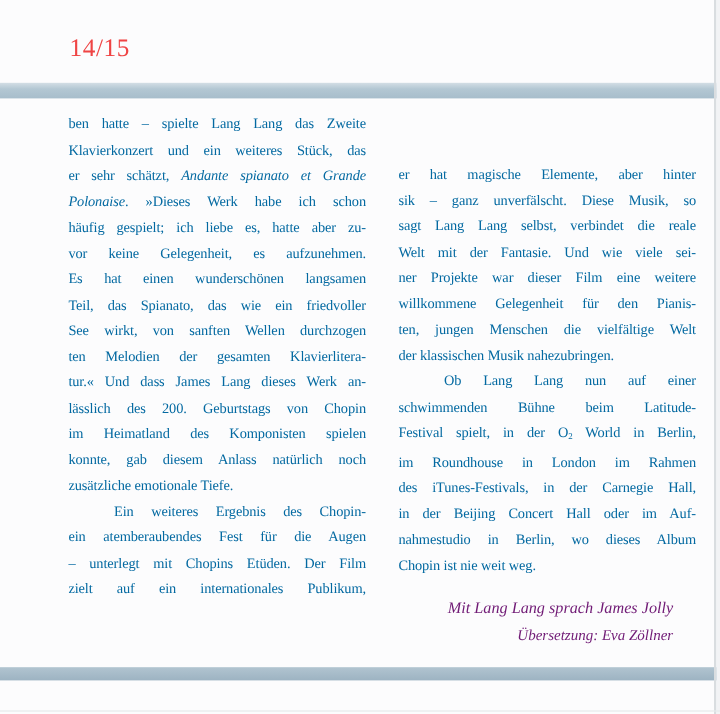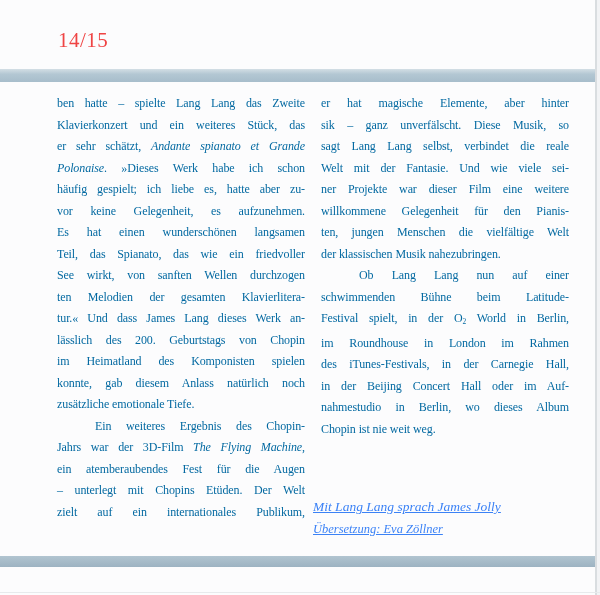--- a/index.html
+++ b/index.html
@@ -66,21 +66,21 @@
   .col {
     position: absolute;
     top: 93px;
     width: 248px;
     font-size: 12px;
     line-height: 21.5px;
     letter-spacing: -0.1px;
     color: #0369a1;
   }
   .col-left  { left: 57px; }
-  .col-right { left: 321px; }
+  .col-right { left: 332px; margin-top: 42px; }
   .tline {
     white-space: nowrap;
     text-align: justify;
     text-align-last: justify;
   }
   .tline.end {
     text-align: center;
     text-align-last: left;
   }
   .tline.indent {
@@ -88,23 +88,23 @@
   }
   .tline sub {
     font-size: 0.62em;
     vertical-align: -0.28em;
   }
   .credits {
     position: absolute;
     left: 313px;
     top: 495px;
     width: 248px;
+    text-align: right;
     font-style: italic;
-    color: #3b82f6;
-    text-decoration: underline;
+    color: #701a75;
   }
   .credit-interview {
     font-size: 13.5px;
     line-height: 23px;
   }
   .credit-translation {
     font-size: 12.5px;
     line-height: 23px;
   }
 </style>
@@ -127,23 +127,22 @@
       <div class="tline">Es hat einen wunderschönen langsamen</div>
       <div class="tline">Teil, das Spianato, das wie ein friedvoller</div>
       <div class="tline">See wirkt, von sanften Wellen durchzogen</div>
       <div class="tline">ten Melodien der gesamten Klavierlitera-</div>
       <div class="tline">tur.« Und dass James Lang dieses Werk an-</div>
       <div class="tline">lässlich des 200. Geburtstags von Chopin</div>
       <div class="tline">im Heimatland des Komponisten spielen</div>
       <div class="tline">konnte, gab diesem Anlass natürlich noch</div>
       <div class="tline end">zusätzliche emotionale Tiefe.</div>
       <div class="tline indent">Ein weiteres Ergebnis des Chopin-</div>
-      <div class="tline">Jahrs war der 3D-Film <i>The Flying Machine</i>,</div>
       <div class="tline">ein atemberaubendes Fest für die Augen</div>
-      <div class="tline">– unterlegt mit Chopins Etüden. Der Welt</div>
+      <div class="tline">– unterlegt mit Chopins Etüden. Der Film</div>
       <div class="tline">zielt auf ein internationales Publikum,</div>
     </div>
 
   <div class="col col-right">
       <div class="tline">er hat magische Elemente, aber hinter</div>
       <div class="tline">sik – ganz unverfälscht. Diese Musik, so</div>
       <div class="tline">sagt Lang Lang selbst, verbindet die reale</div>
       <div class="tline">Welt mit der Fantasie. Und wie viele sei-</div>
       <div class="tline">ner Projekte war dieser Film eine weitere</div>
       <div class="tline">willkommene Gelegenheit für den Pianis-</div>

